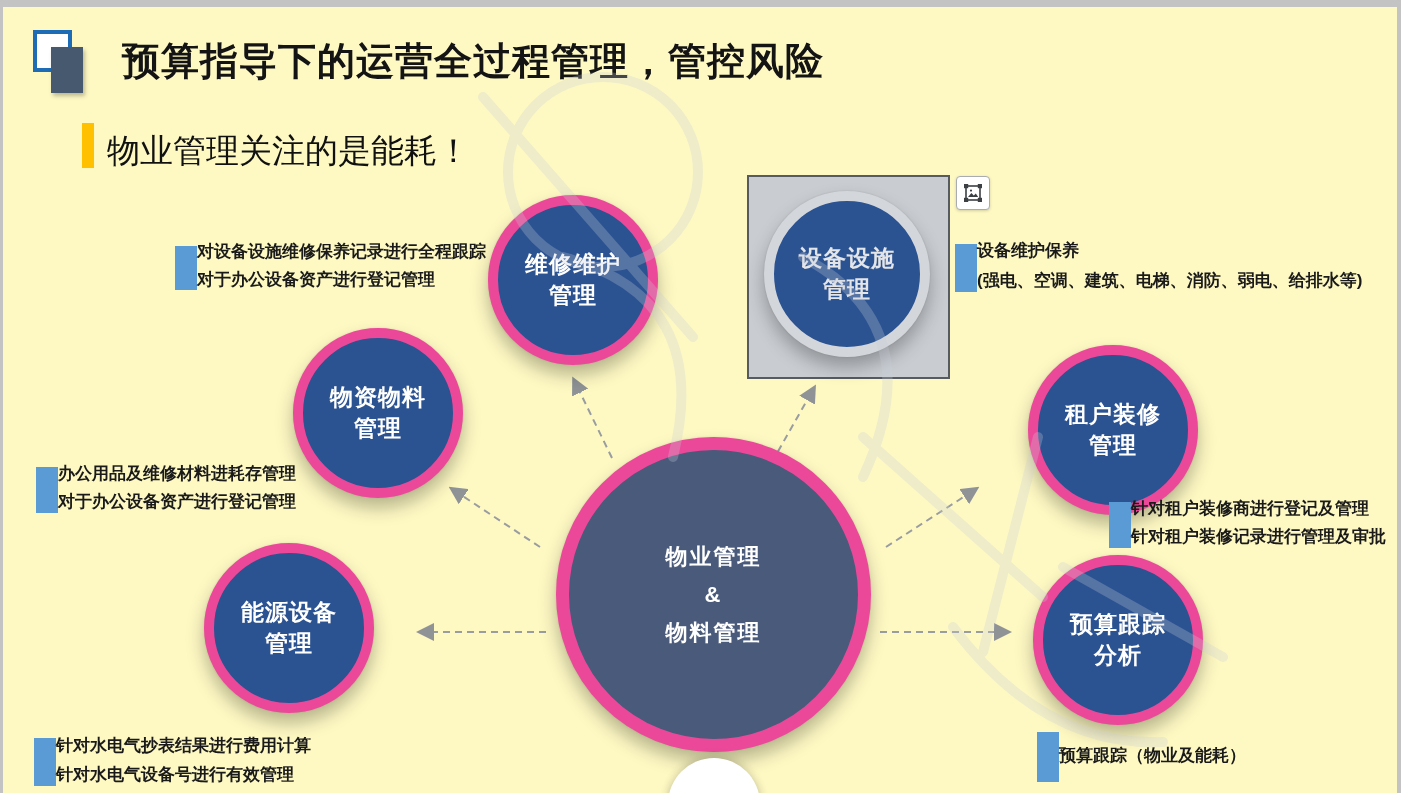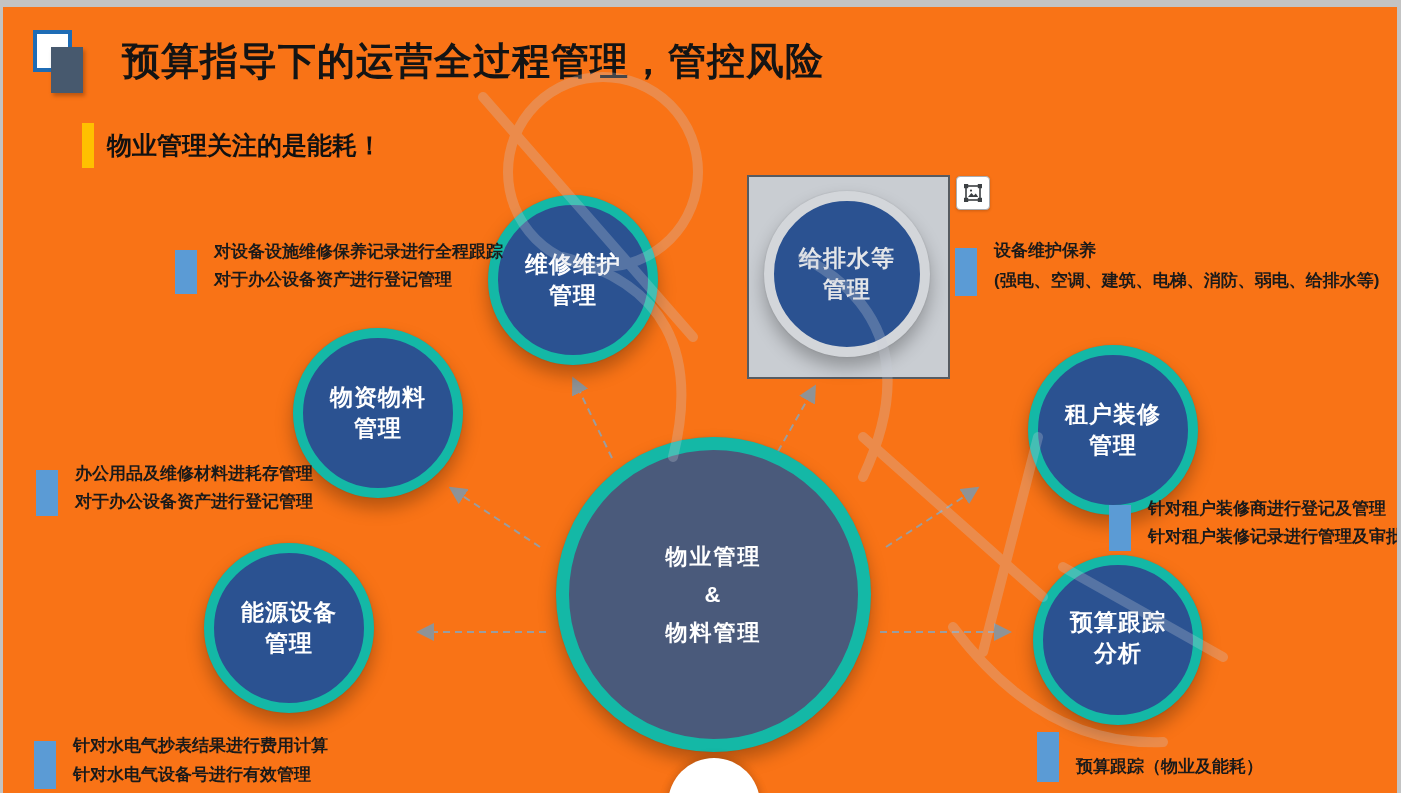--- a/index.html
+++ b/index.html
@@ -1,50 +1,50 @@
 <!DOCTYPE html>
 <html><head>
 <meta charset="utf-8">
 <style>
   html,body{margin:0;padding:0;width:1401px;height:793px;overflow:hidden;
     font-family:"Liberation Sans","DejaVu Sans",sans-serif;background:#c3c3c3;}
-  .slide{position:absolute;left:3px;top:7px;width:1394px;height:786px;background:#f97316;overflow:hidden;}
+  .slide{position:absolute;left:3px;top:7px;width:1394px;height:786px;background:#fef9c3;overflow:hidden;}
 
   
   .logo-outline{position:absolute;left:30px;top:23px;width:31px;height:34px;border:4px solid #1e6cb5;background:#fff;}
   .logo-fill{position:absolute;left:48px;top:40px;width:32px;height:46px;background:#47596e;box-shadow:2px 3px 4px rgba(0,0,0,.25);}
   .page-title{position:absolute;left:119px;top:31px;font-size:38px;line-height:46px;font-weight:600;color:#141414;letter-spacing:1px;white-space:nowrap;}
   .subtitle-bar{position:absolute;left:79px;top:116px;width:12px;height:45px;background:#ffc000;}
-  .subtitle{position:absolute;left:104px;top:122px;font-size:25px;font-weight:bold;color:#111;white-space:nowrap;}
+  .subtitle{position:absolute;left:104px;top:122px;font-size:33px;font-weight:normal;color:#111;white-space:nowrap;}
 
   
   .circle{position:absolute;box-sizing:content-box;border-radius:50%;display:flex;flex-direction:column;
     align-items:center;justify-content:center;text-align:center;color:#fff;font-weight:bold;
-    background:#2b5291;border:10px solid #14b8a6;
+    background:#2b5291;border:10px solid #ec4899;
     box-shadow:0 10px 18px rgba(0,0,0,.28),0 0 2px rgba(0,0,0,.12);}
   .circle .ln{font-size:23px;line-height:31px;letter-spacing:1px;}
   .c-maintenance{left:485px;top:188px;width:150px;height:150px;}
   .c-facilities{left:761px;top:184px;width:146px;height:146px;border-color:#d3d6da;}
   .c-facilities .ln{color:#e3e5e8;}
   .c-materials{left:290px;top:321px;width:150px;height:150px;}
   .c-tenant{left:1025px;top:338px;width:150px;height:150px;}
   .c-energy{left:201px;top:536px;width:150px;height:150px;}
-  .c-budget{left:1030px;top:548px;width:150px;height:150px;font-family:Liberation Mono, monospace;}
+  .c-budget{left:1030px;top:548px;width:150px;height:150px;}
   .c-center{left:553px;top:430px;width:289px;height:289px;background:#4a5a7b;border-width:13px;}
   .c-center .ln{font-size:22px;line-height:38px;letter-spacing:2px;}
   .decor-circle{position:absolute;left:665px;top:751px;width:92px;height:92px;border-radius:50%;background:#fff;
     box-shadow:0 -2px 10px rgba(0,0,0,.12),0 6px 12px rgba(0,0,0,.18);}
 
   
   .sel-box{position:absolute;left:744px;top:168px;width:203px;height:204px;background:#c9cdd2;border:2px solid #565b61;box-sizing:border-box;}
   .pic-btn{position:absolute;left:953px;top:169px;width:32px;height:32px;background:#ffffff;border:1px solid #a9adb2;
     border-radius:4px;box-shadow:0 1px 3px rgba(0,0,0,.18);display:flex;align-items:center;justify-content:center;cursor:pointer;}
 
   
-  .ann{position:absolute;display:flex;gap:17px;align-items:flex-end;}
+  .ann{position:absolute;display:flex;gap:0;align-items:center;}
   .ann .bar{width:22px;background:#5b9bd5;flex:none;}
   .ann .txt{font-weight:bold;color:#1a1a1a;font-size:17px;line-height:28px;white-space:nowrap;}
   .a-maintenance{left:172px;top:231px;}  .a-maintenance .bar{height:44px;margin-top:4px;}
   .a-facilities{left:952px;top:229px;}   .a-facilities .bar{height:48px;margin-top:4px;}
   .a-facilities .txt{line-height:30px;}
   .a-materials{left:33px;top:453px;}     .a-materials .bar{height:46px;margin-top:4px;}
   .a-energy{left:31px;top:724px;}        .a-energy .bar{height:48px;margin-top:3px;}
   .a-energy .txt{line-height:29px;}
   .a-tenant{left:1106px;top:488px;}      .a-tenant .bar{height:46px;margin-top:3px;}
   .a-budget{left:1034px;top:722px;}      .a-budget .bar{height:50px;margin-top:3px;}
@@ -81,21 +81,21 @@
     </g>
   </svg>
 
   <div class="sel-box"></div>
 
   <div class="circle c-maintenance">
     <div class="ln">维修维护</div>
     <div class="ln">管理</div>
   </div>
   <div class="circle c-facilities">
-    <div class="ln">给排水等</div>
+    <div class="ln">设备设施</div>
     <div class="ln">管理</div>
   </div>
   <div class="circle c-materials">
     <div class="ln">物资物料</div>
     <div class="ln">管理</div>
   </div>
   <div class="circle c-tenant">
     <div class="ln">租户装修</div>
     <div class="ln">管理</div>
   </div>

